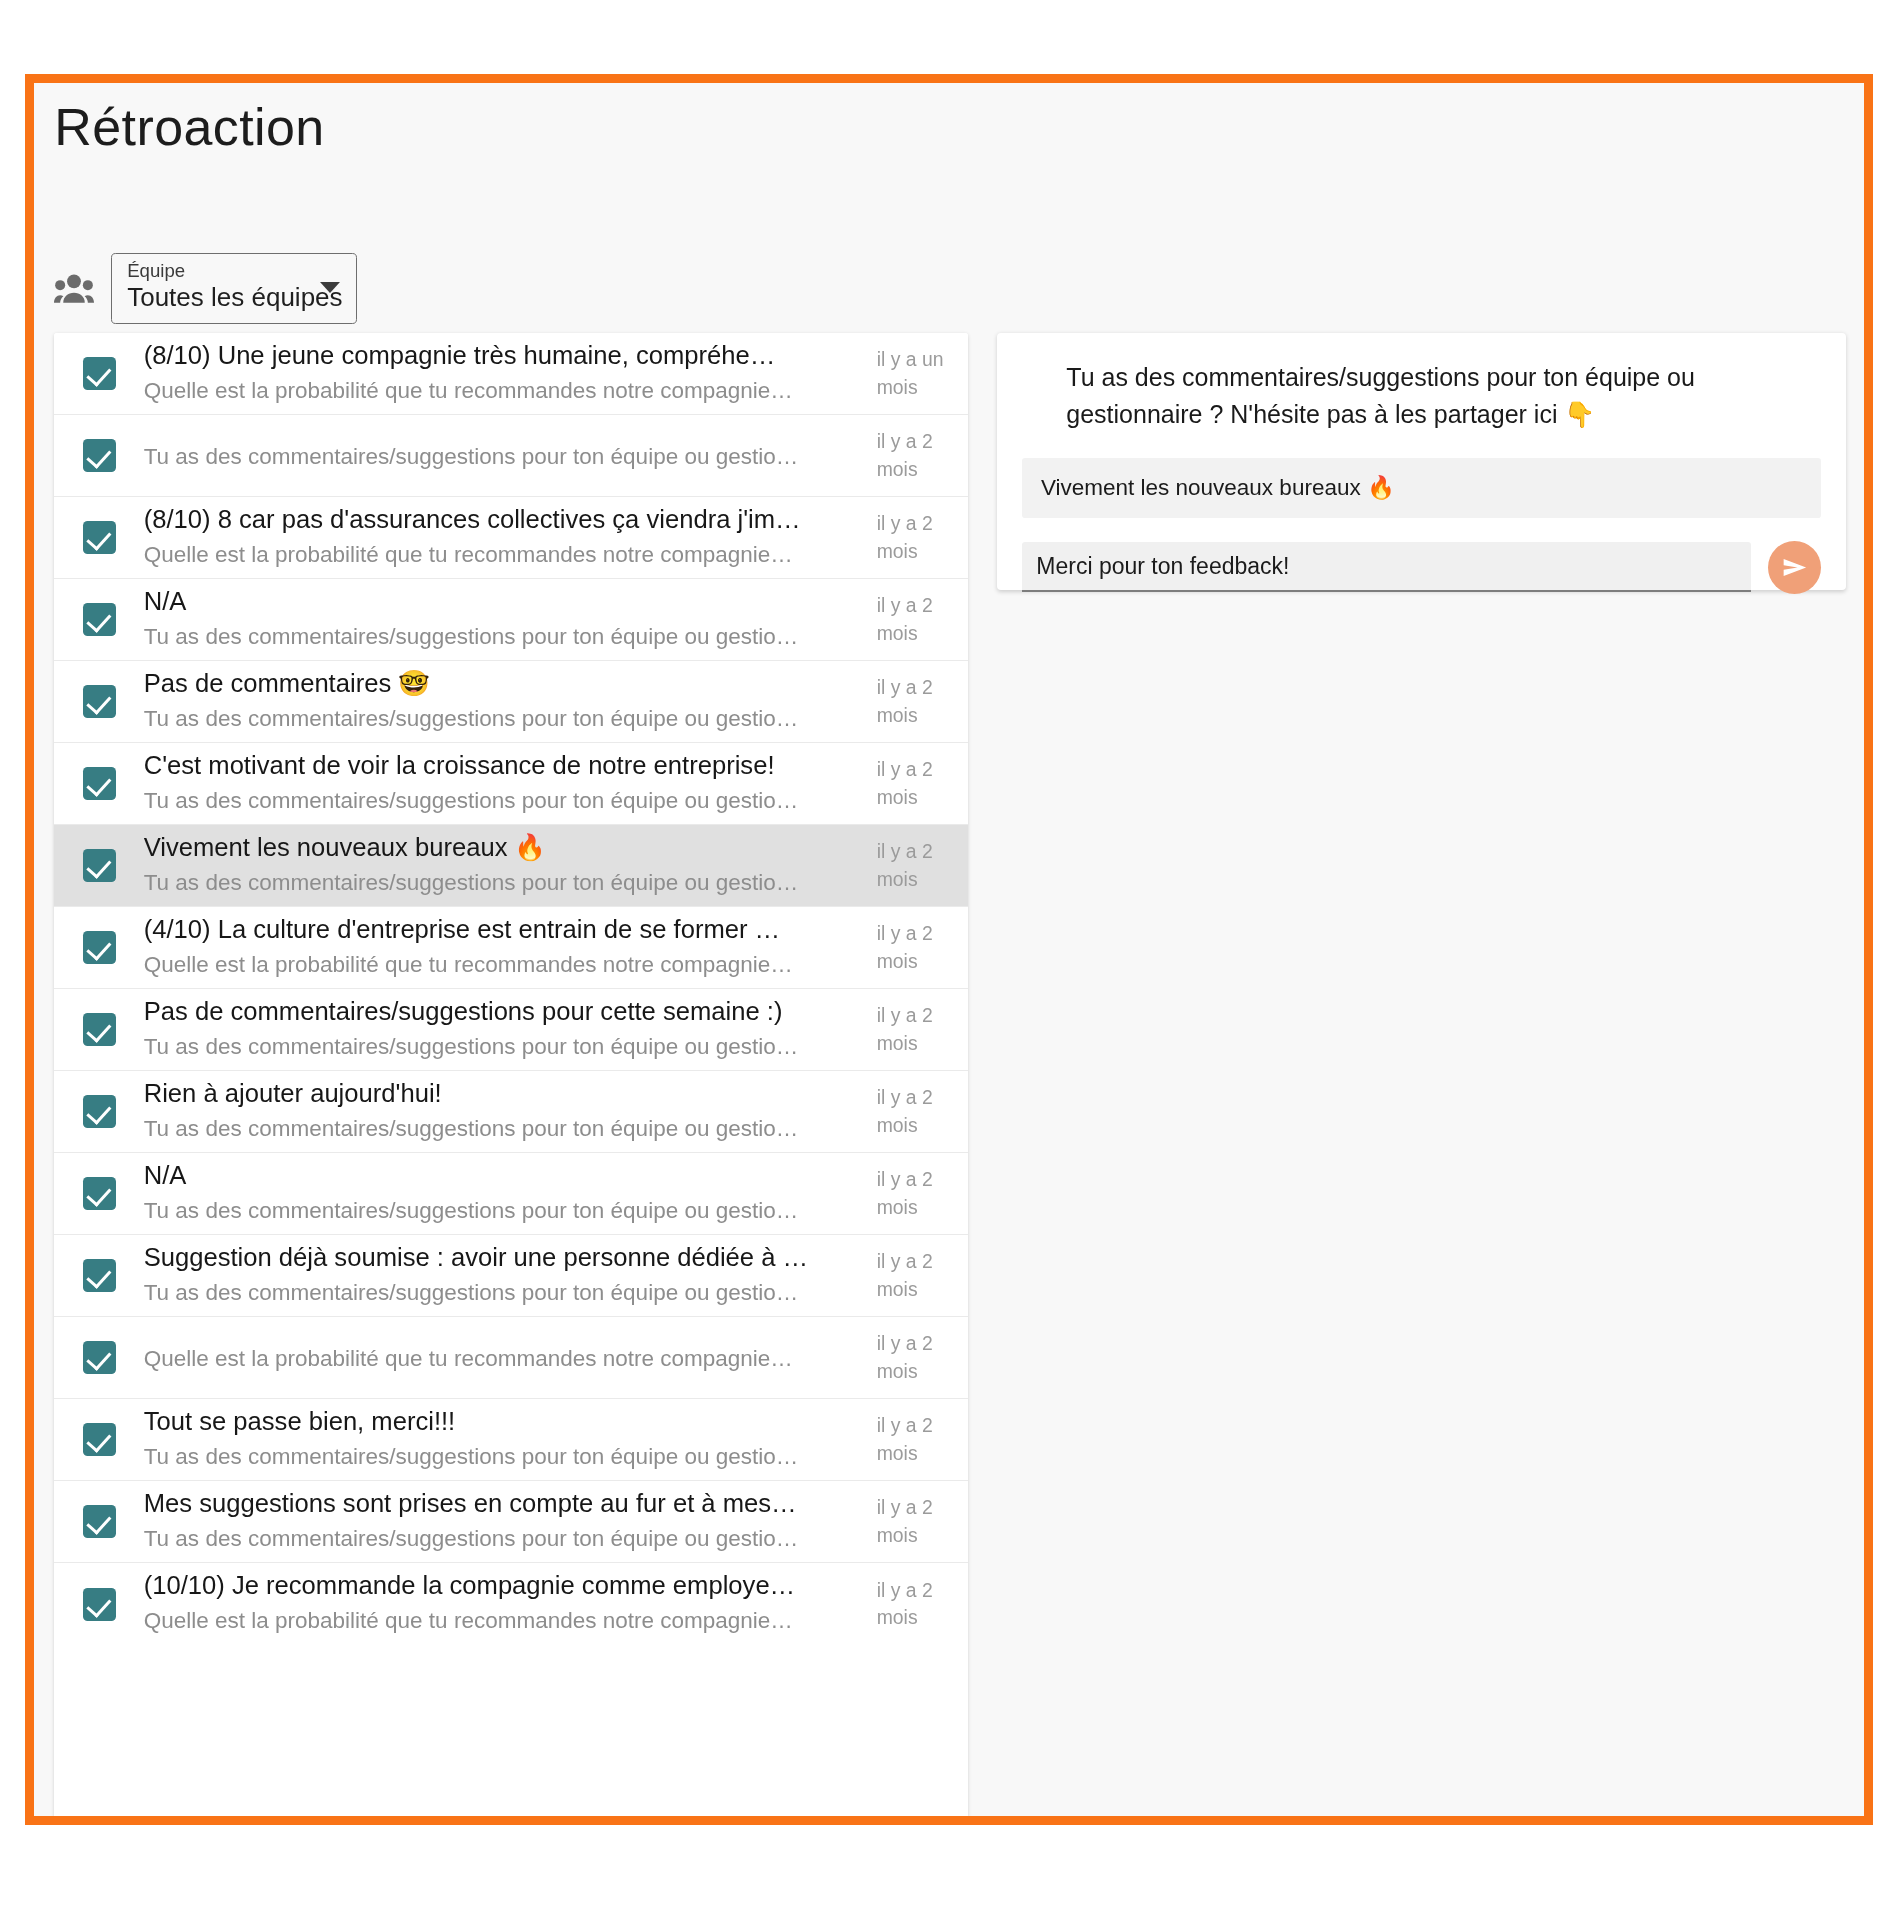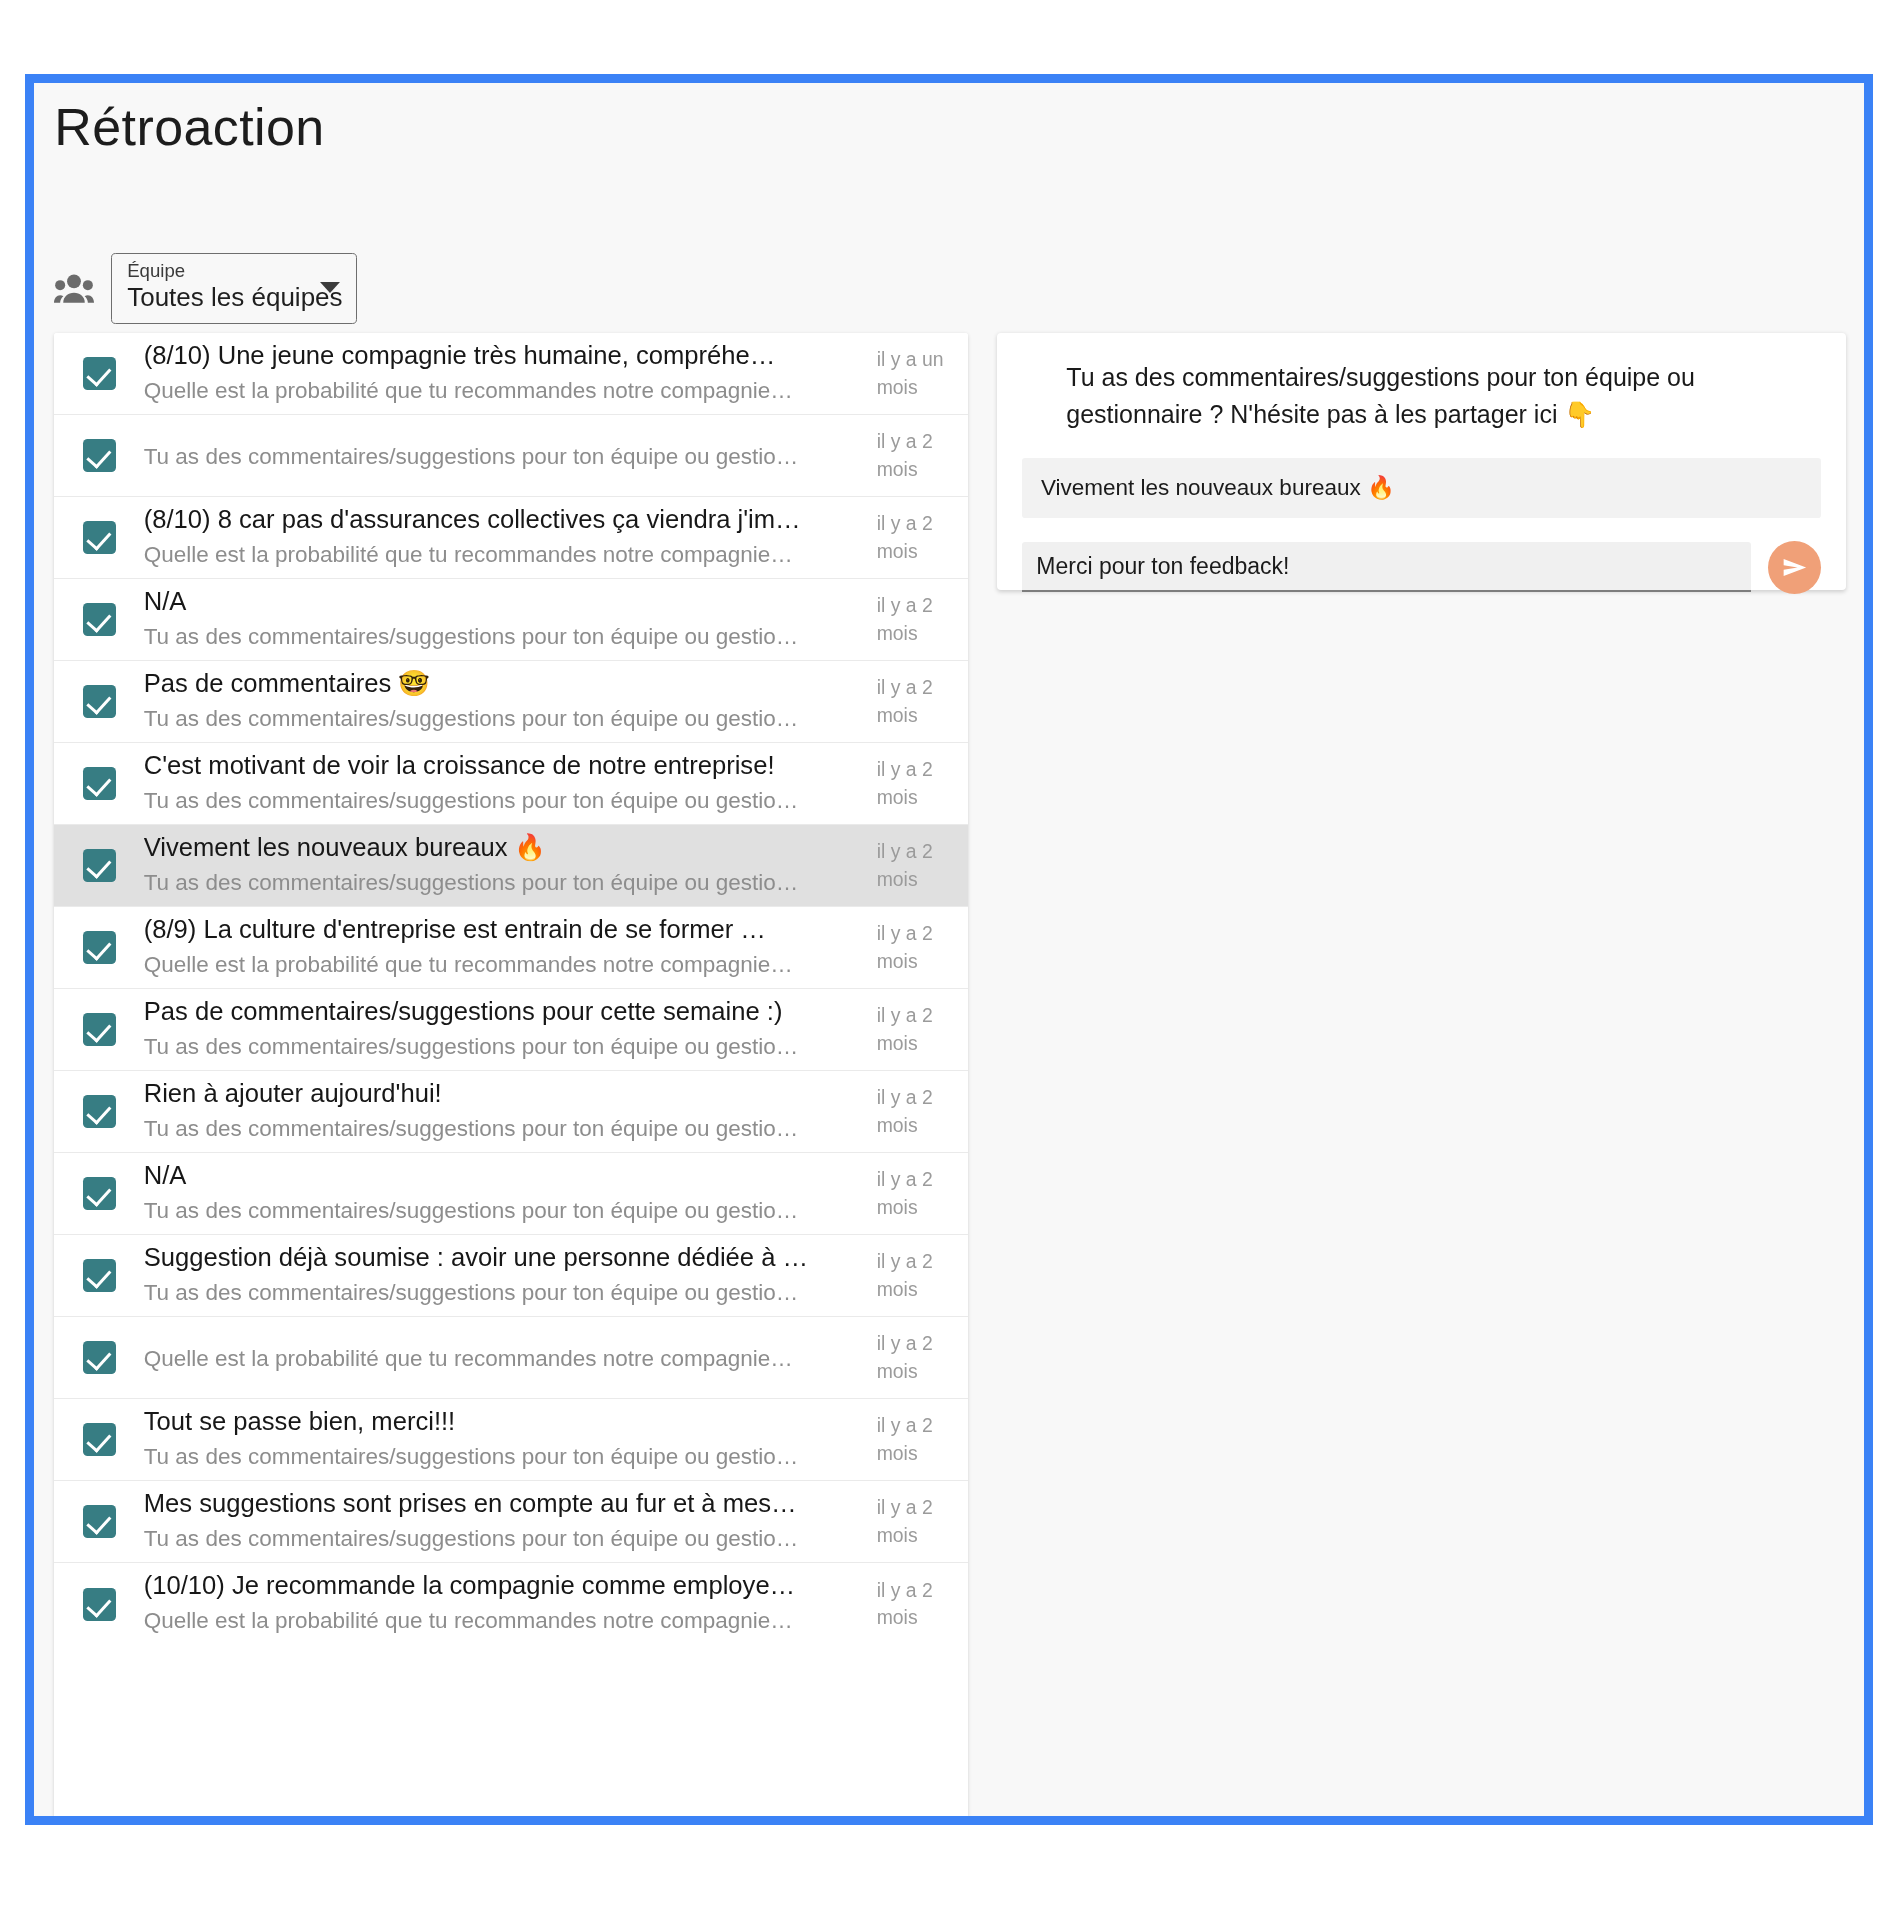--- a/index.html
+++ b/index.html
@@ -14,21 +14,21 @@
     -webkit-font-smoothing: antialiased;
   }
 
   
   #frame {
     position: absolute;
     left: 25px;
     top: 74px;
     width: 1848px;
     height: 1751px;
-    background: #3b82f6;
+    background: #f97316;
     box-sizing: border-box;
     padding: 9.3px;
   }
   #viewport {
     position: relative;
     width: 100%;
     height: 100%;
     background: #f8f8f8;
     overflow: hidden;
   }
@@ -311,21 +311,21 @@
           <span class="fb-check"></span>
           <div class="fb-texts">
             <div class="fb-title">Vivement les nouveaux bureaux 🔥</div>
             <div class="fb-sub">Tu as des commentaires/suggestions pour ton équipe ou gestio…</div>
           </div>
           <div class="fb-time">il y a 2 mois</div>
         </div>
         <div class="fb-row">
           <span class="fb-check"></span>
           <div class="fb-texts">
-            <div class="fb-title">(8/9) La culture d'entreprise est entrain de se former …</div>
+            <div class="fb-title">(4/10) La culture d'entreprise est entrain de se former …</div>
             <div class="fb-sub">Quelle est la probabilité que tu recommandes notre compagnie…</div>
           </div>
           <div class="fb-time">il y a 2 mois</div>
         </div>
         <div class="fb-row">
           <span class="fb-check"></span>
           <div class="fb-texts">
             <div class="fb-title">Pas de commentaires/suggestions pour cette semaine :)</div>
             <div class="fb-sub">Tu as des commentaires/suggestions pour ton équipe ou gestio…</div>
           </div>

